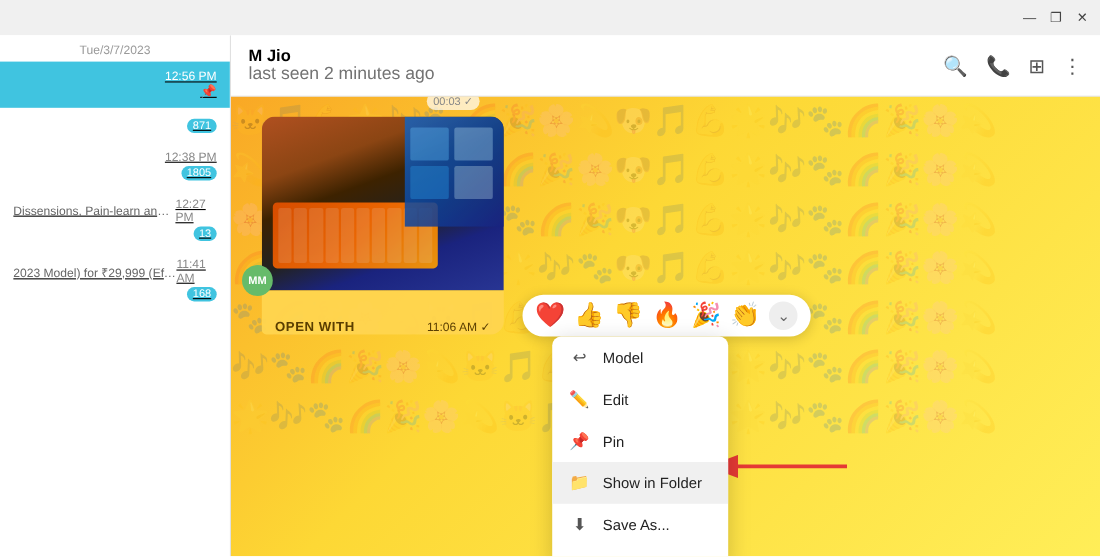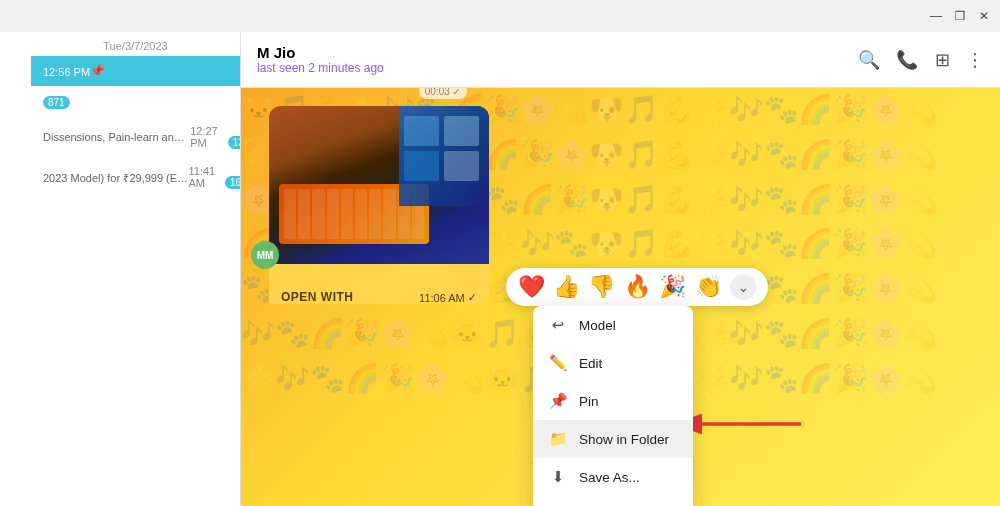--- a/index.html
+++ b/index.html
@@ -20,21 +20,20 @@
       width: 16px; height: 16px;
       display: flex; align-items: center; justify-content: center;
       font-size: 12px; cursor: pointer; color: #444;
     }
 
     
     .main {
       display: flex;
       flex: 1;
       overflow: hidden;
-      padding-left: 31px;
     }
 
     
     .sidebar {
       width: 210px;
       background: #fff;
       border-right: 1px solid #e0e0e0;
       display: flex;
       flex-direction: column;
       overflow: hidden;
@@ -45,24 +44,25 @@
       text-align: center;
       font-size: 11px;
       color: #999;
       padding: 8px 0 4px;
     }
 
     .chat-item {
       padding: 8px 12px;
       cursor: pointer;
       display: flex;
-      flex-direction: row;
+      flex-direction: column;
       align-items: flex-end;
       border-bottom: none;
       position: relative;
+      text-decoration: underline;
     }
     .chat-item.active {
       background: #40c4e0;
     }
     .chat-item .time {
       font-size: 11px;
       color: #888;
       align-self: flex-end;
     }
     .chat-item.active .time { color: #fff; }
@@ -99,21 +99,21 @@
       height: 56px;
       background: #fff;
       border-bottom: 1px solid #e0e0e0;
       display: flex;
       align-items: center;
       padding: 0 16px;
       justify-content: space-between;
       flex-shrink: 0;
     }
     .chat-header-info .name { font-weight: 600; font-size: 15px; }
-    .chat-header-info .status { font-size: 12px; color: #8b5cf6; }
+    .chat-header-info .status { font-size: 16px; color: #737373; }
     .chat-header-icons { display: flex; gap: 16px; align-items: center; }
     .header-icon { font-size: 18px; color: #555; cursor: pointer; }
 
     
     .chat-bg {
       flex: 1;
       background: linear-gradient(135deg, #f9a825 0%, #fdd835 40%, #ffee58 100%);
       position: relative;
       overflow: hidden;
     }
@@ -210,20 +210,24 @@
 
     <div class="chat-item active">
       <span class="time">12:56 PM</span>
       <span class="pin-icon">📌</span>
     </div>
 
     <div class="chat-item">
       <span class="badge">871</span>
     </div>
 
+    <div class="chat-item">
+      <span class="time">12:38 PM</span>
+      <span class="badge">1805</span>
+    </div>
 
 
     <div class="chat-item">
       <div class="snippet-row">
         <span class="snippet">Dissensions, Pain-learn and U...</span>
         <span class="time">12:27 PM</span>
       </div>
       <span class="badge">13</span>
     </div>
 

